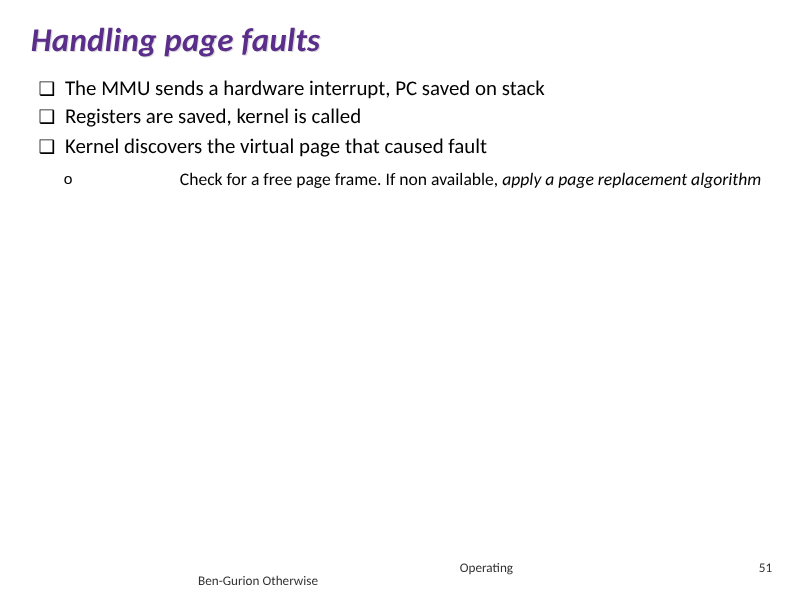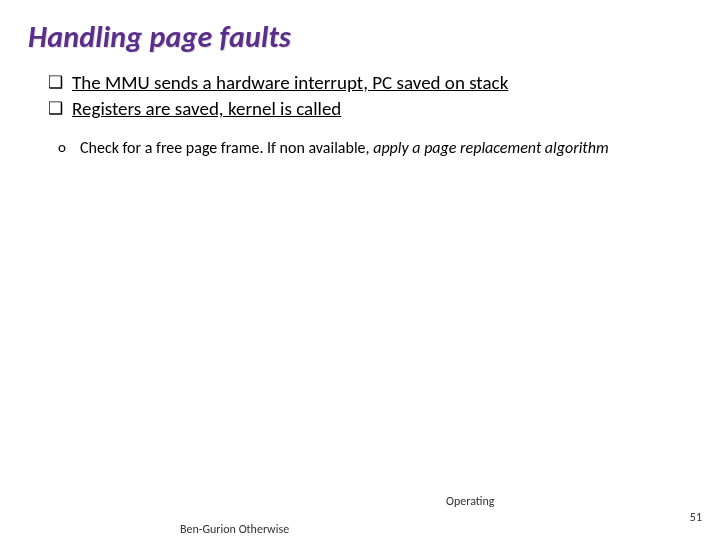--- a/index.html
+++ b/index.html
@@ -24,22 +24,21 @@
     font-style: italic;
     font-weight: 700;
     margin: 0 0 14px 0;
     color: #5a2e8a;
     text-shadow: 1px 1px 0 rgba(0,0,0,0.15);
     letter-spacing: 0.2px;
   }
   ul.main {
     list-style: none;
     padding: 0 0 0 4px;
-    margin: 16px;
-    text-decoration: underline;
+    margin: 3px;
   }
   ul.main > li {
     position: relative;
     padding-left: 24px;
     font-size: 19px;
     line-height: 1.28;
     color: #000;
     margin-bottom: 2px;
   }
   ul.main > li::before {
@@ -55,20 +54,21 @@
     padding: 0 0 0 30px;
     margin: 8px 0 0 0;
   }
   ul.sub > li {
     position: relative;
     padding-left: 22px;
     font-size: 16px;
     line-height: 1.28;
     color: #000;
     margin-bottom: 3px;
+    text-align: right;
   }
   ul.sub > li::before {
     content: "o";
     position: absolute;
     left: 0;
     top: 0;
     font-size: 15px;
     color: #000;
   }
   .em { font-style: italic; }
@@ -83,39 +83,39 @@
   .footer .left {
     position: absolute;
     left: 180px;
     bottom: 0;
     width: 170px;
     line-height: 1.1;
   }
   .footer .center {
     position: absolute;
     left: 418px;
-    bottom: 28px;
-    margin-left: 28px;
+    bottom: 12px;
   }
   .footer .right {
     position: absolute;
     right: 18px;
     bottom: 12px;
   }
 </style>
 </head>
 <body>
 
 <div class="slide">
 
   <h1 class="title">Handling page faults</h1>
 
   <ul class="main">
     <li>The MMU sends a hardware interrupt, PC saved on stack</li>
     <li>Registers are saved, kernel is called</li>
+    <li>Kernel discovers the virtual page that caused fault</li>
   </ul>
 
   <ul class="sub">
     <li>
       <span>Check for a free page frame. If non available, </span><span class="em">apply a page replacement algorithm</span>
     </li>
   </ul>
 
   <div class="footer">
     <div class="left">Ben-Gurion Otherwise</div>

